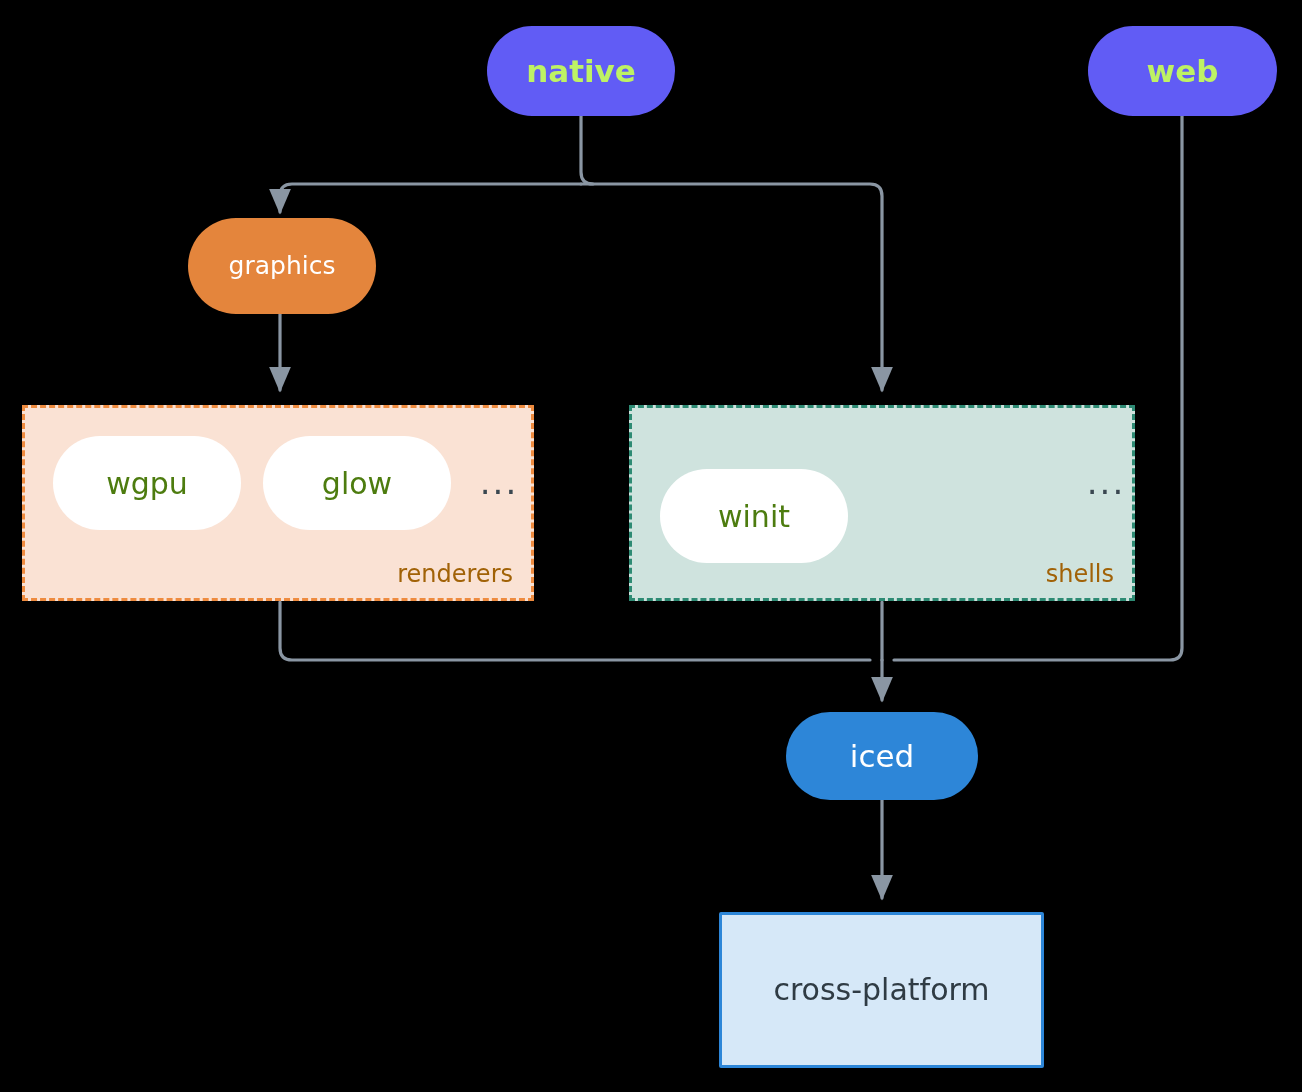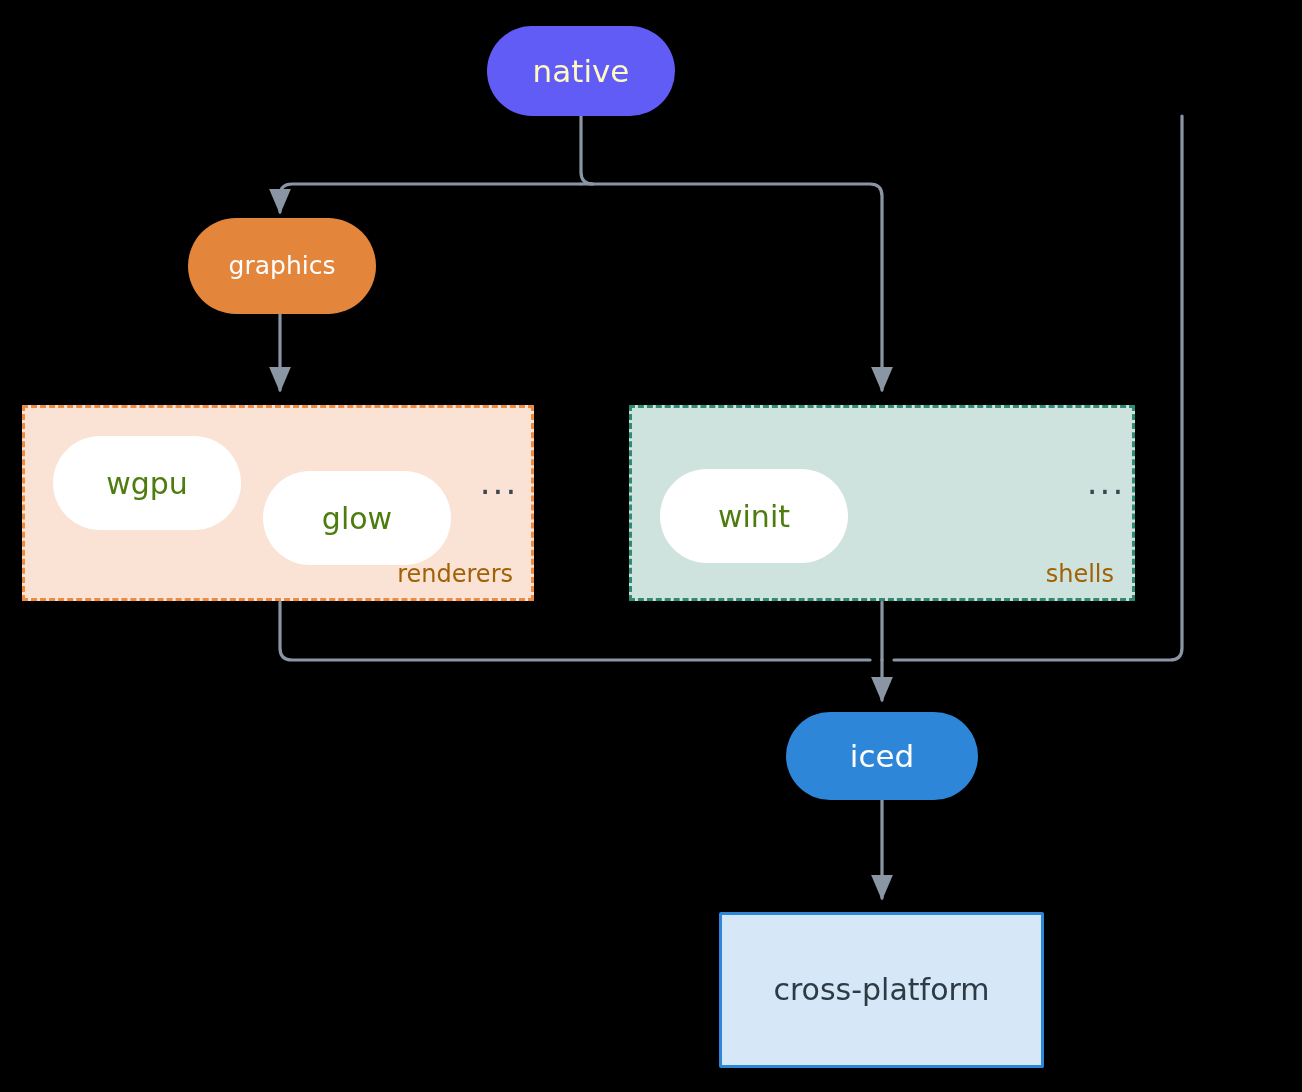--- a/index.html
+++ b/index.html
@@ -34,22 +34,23 @@
     text-align: center;
     line-height: 1.25;
   }
 
   
   .stadium {
     border-radius: 999px;
   }
   .node-native, .node-web {
     background: #615CF5;
-    color: #fef9c3;
+    color: #bef264;
     font-size: 31px;
+    font-weight: bold;
   }
   .node-graphics {
     background: #E4853C;
     color: #ffffff;
     font-size: 25px;
   }
   .node-iced {
     background: #2D86D8;
     color: #ffffff;
     font-size: 31px;
@@ -141,30 +142,33 @@
       <path d="M882,660 L882,700" marker-end="url(#arrowhead)"></path>
 
       <path d="M882,800 L882,898" marker-end="url(#arrowhead)"></path>
     </g>
   </svg>
 
   <div class="node stadium node-native" style="left:487px; top:26px; width:188px; height:90px;">
     <span>native</span>
   </div>
 
+  <div class="node stadium node-web" style="left:1088px; top:26px; width:189px; height:90px;">
+    <span>web</span>
+  </div>
 
   <div class="node stadium node-graphics" style="left:188px; top:218px; width:188px; height:96px;">
     <span>graphics</span>
   </div>
 
   <div class="group group-renderers" style="left:22px; top:405px; width:512px; height:196px;">
     <div class="pill" style="left:28px; top:28px; width:188px; height:94px;">
       <span>wgpu</span>
     </div>
-    <div class="pill" style="left:238px; top:28px; width:188px; height:94px;margin-top:35px;">
+    <div class="pill" style="left:238px; top:28px; width:188px; height:94px;">
       <span>glow</span>
     </div>
     <div class="ellipsis" style="left:452px; top:56px; width:44px; height:36px;">...</div>
     <div class="group-label">renderers</div>
   </div>
 
   <div class="group group-shells" style="left:629px; top:405px; width:506px; height:196px;">
     <div class="pill" style="left:28px; top:28px; width:188px; height:94px;margin-top:33px;">
       <span>winit</span>
     </div>

